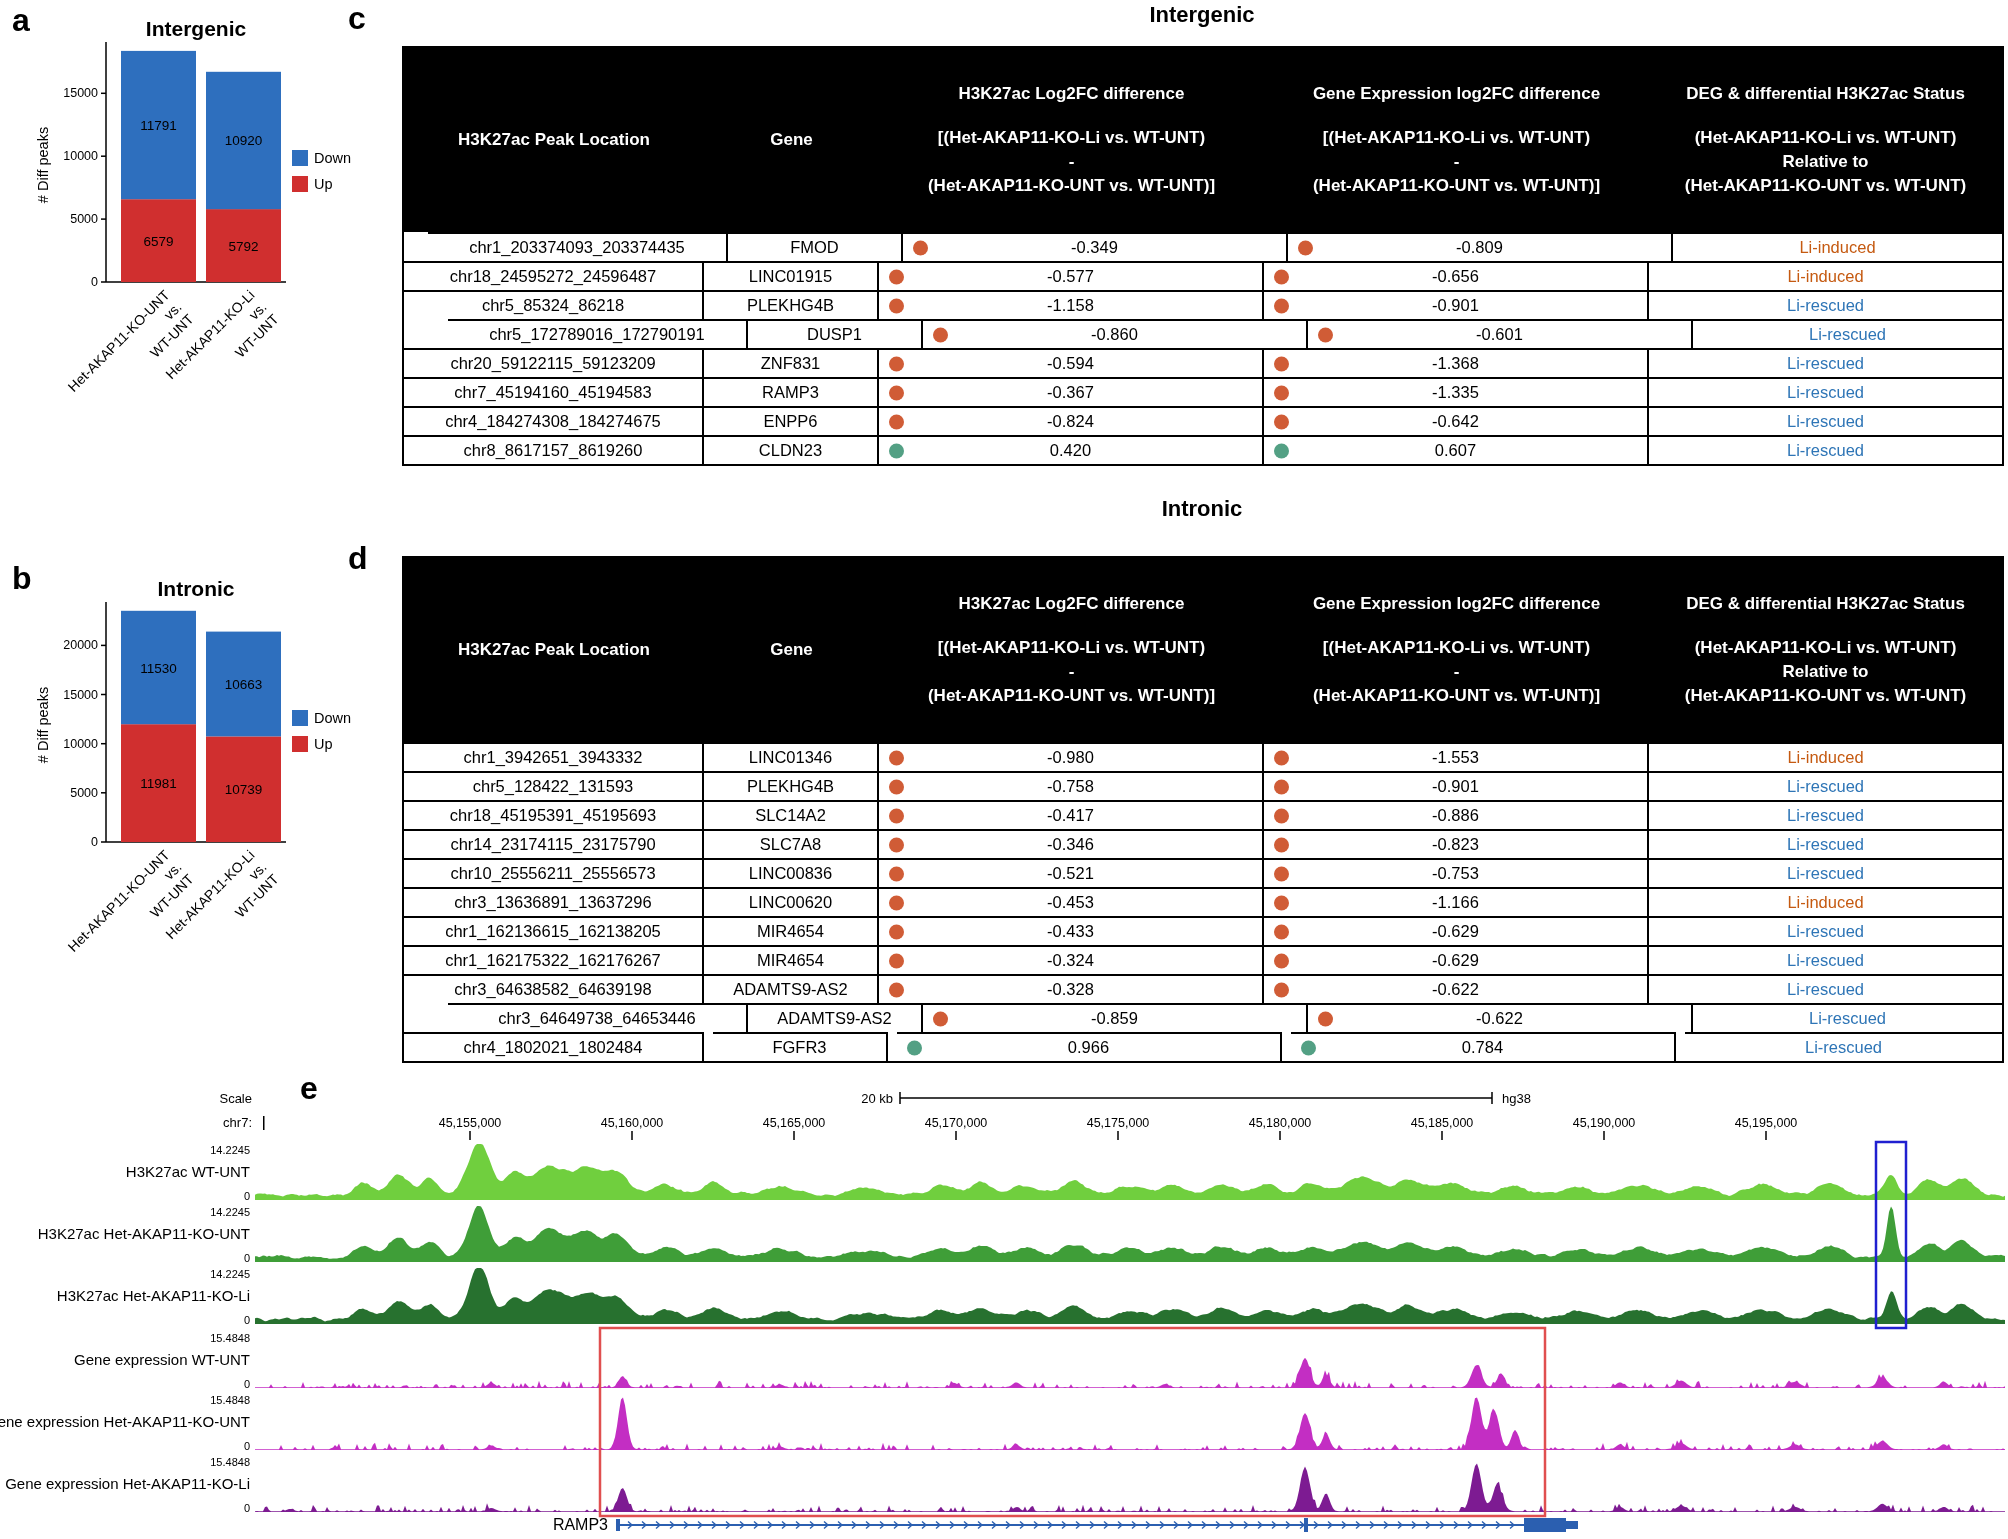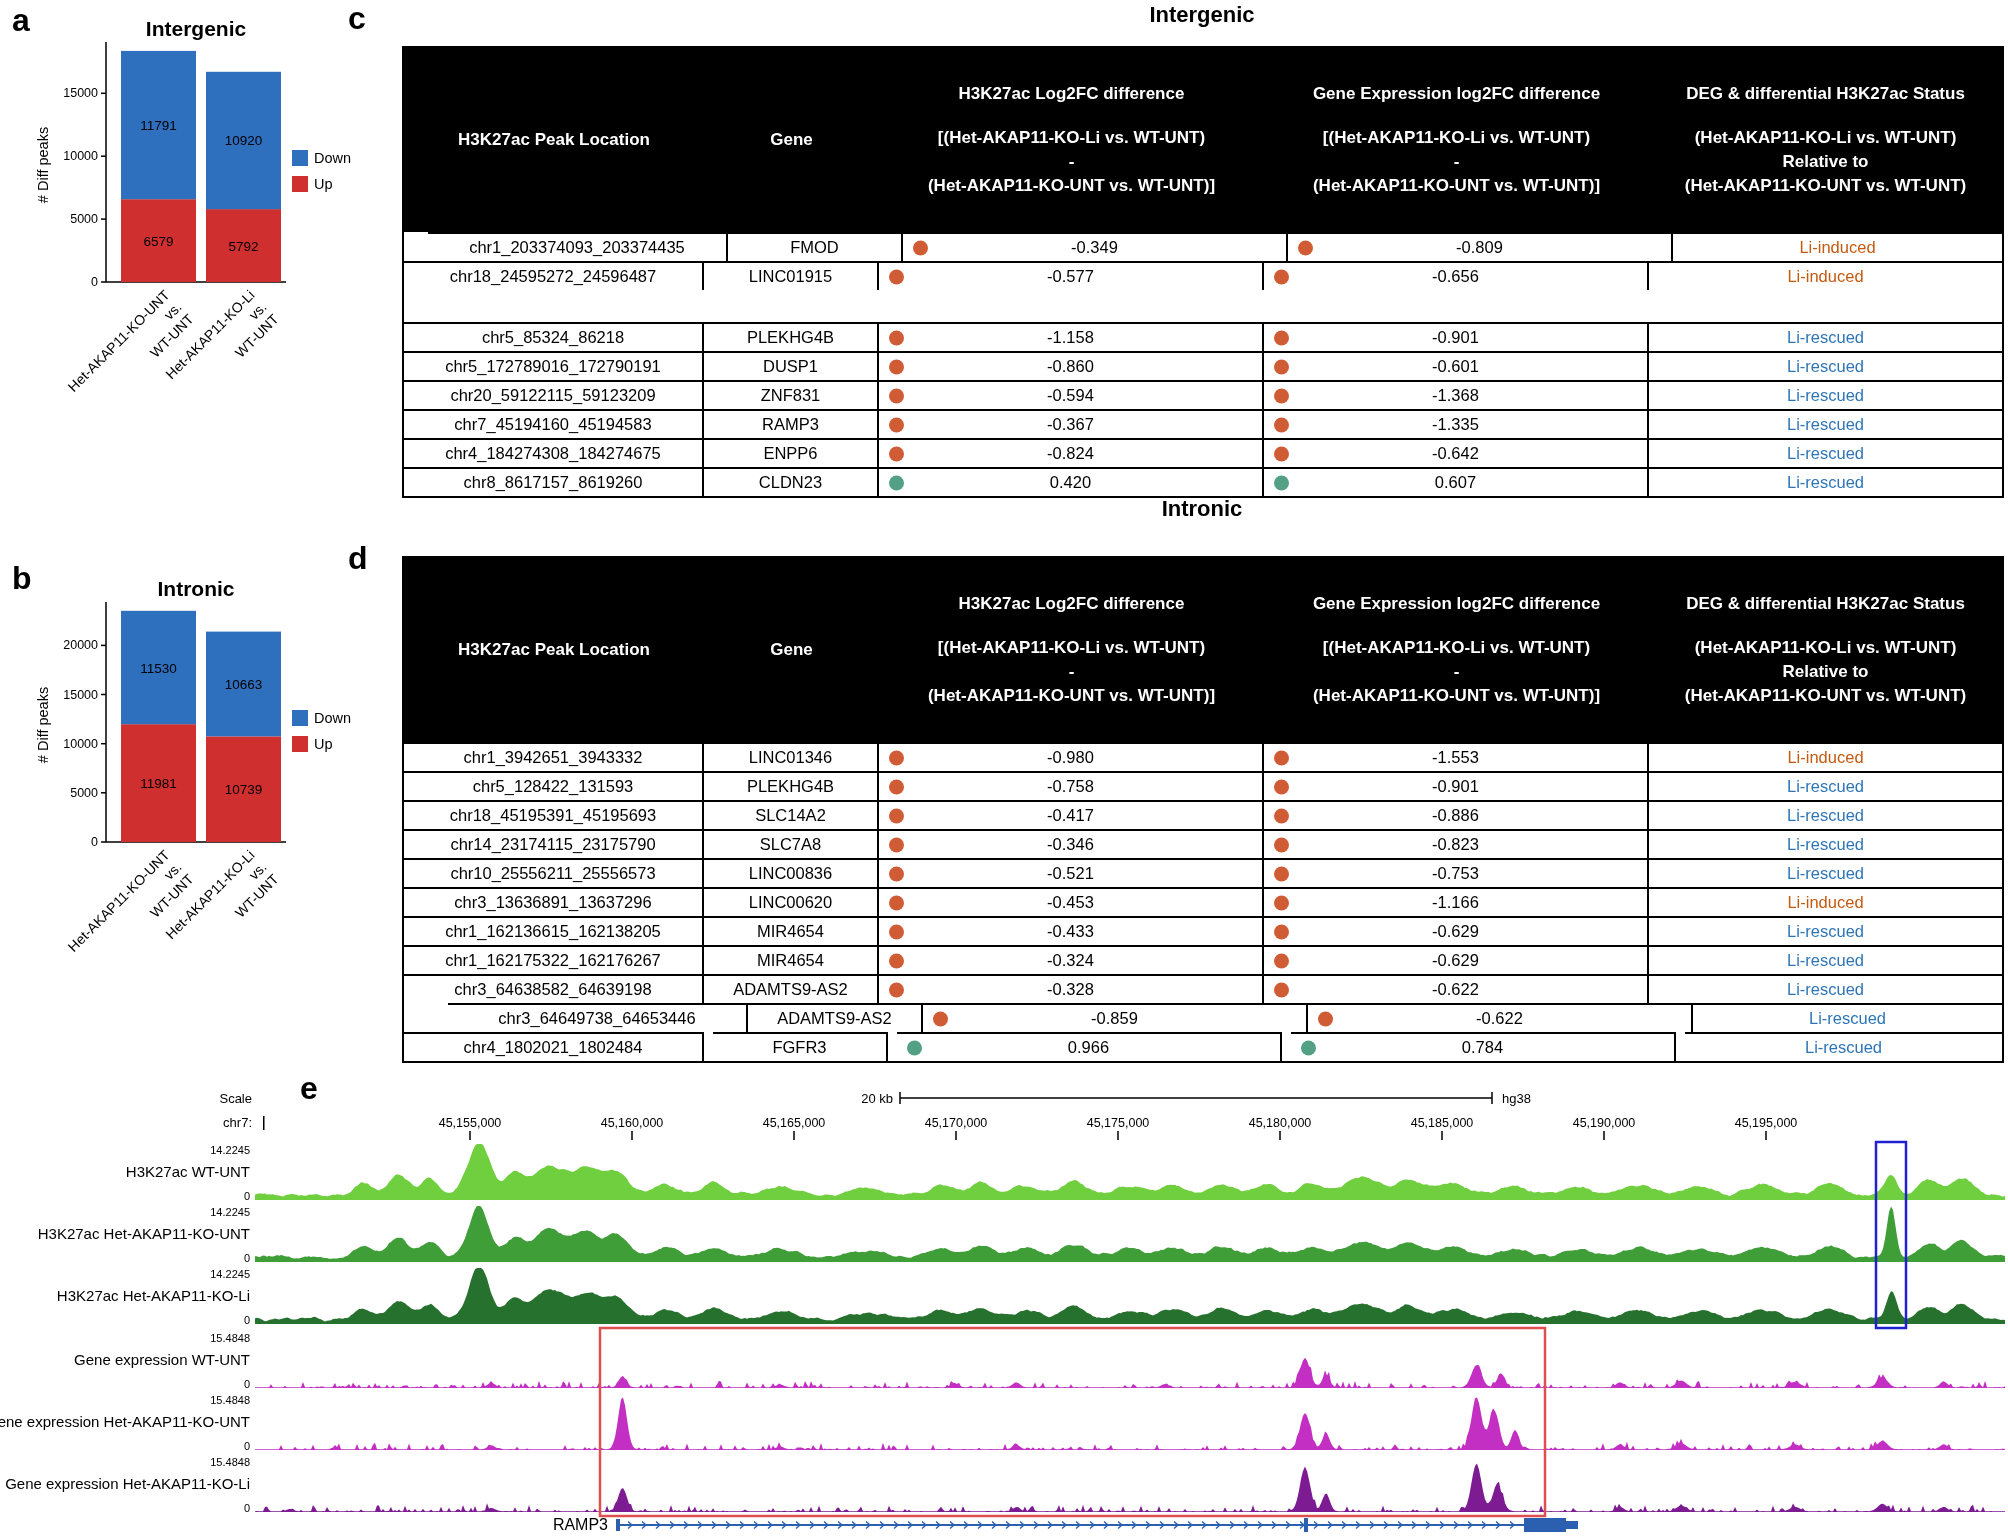--- a/index.html
+++ b/index.html
@@ -161,34 +161,34 @@
           <div class="cell val">
             <span class="dot" style="background:#d05c36"></span>
             <span>-0.577</span>
           </div>
           <div class="cell val">
             <span class="dot" style="background:#d05c36"></span>
             <span>-0.656</span>
           </div>
           <div class="cell status" style="color: rgb(197, 90, 17);">Li-induced</div>
         </div>
-        <div class="dt-row" style="grid-template-columns: 300px 175px 385px 385px 1fr; margin-top: 32px;">
+        <div class="dt-row" style="grid-template-columns: 300px 175px 385px 385px 1fr;">
           <div class="cell">chr5_85324_86218</div>
           <div class="cell">PLEKHG4B</div>
           <div class="cell val">
             <span class="dot" style="background:#d05c36"></span>
             <span>-1.158</span>
           </div>
           <div class="cell val">
             <span class="dot" style="background:#d05c36"></span>
             <span>-0.901</span>
           </div>
           <div class="cell status" style="color: rgb(46, 117, 182);">Li-rescued</div>
         </div>
-        <div class="dt-row" style="grid-template-columns: 300px 175px 385px 385px 1fr;">
+        <div class="dt-row" style="grid-template-columns: 300px 175px 385px 385px 1fr; margin-left: 44px;">
           <div class="cell">chr5_172789016_172790191</div>
           <div class="cell">DUSP1</div>
           <div class="cell val">
             <span class="dot" style="background:#d05c36"></span>
             <span>-0.860</span>
           </div>
           <div class="cell val">
             <span class="dot" style="background:#d05c36"></span>
             <span>-0.601</span>
           </div>

